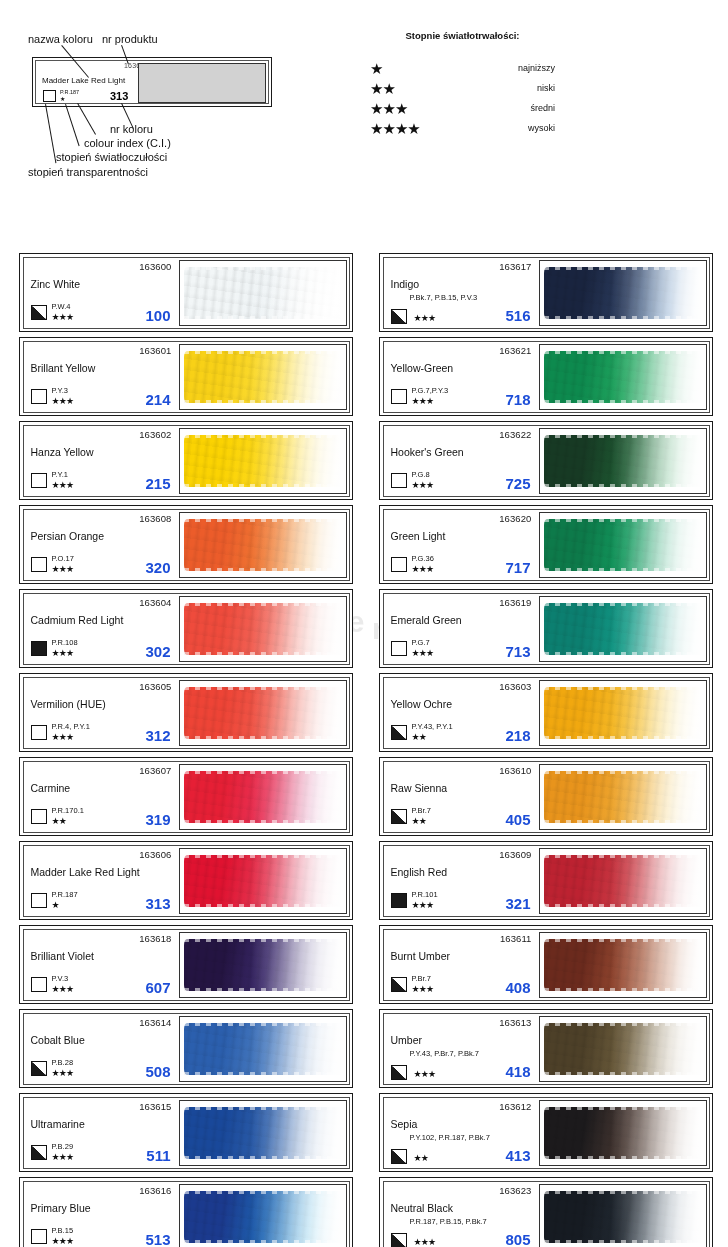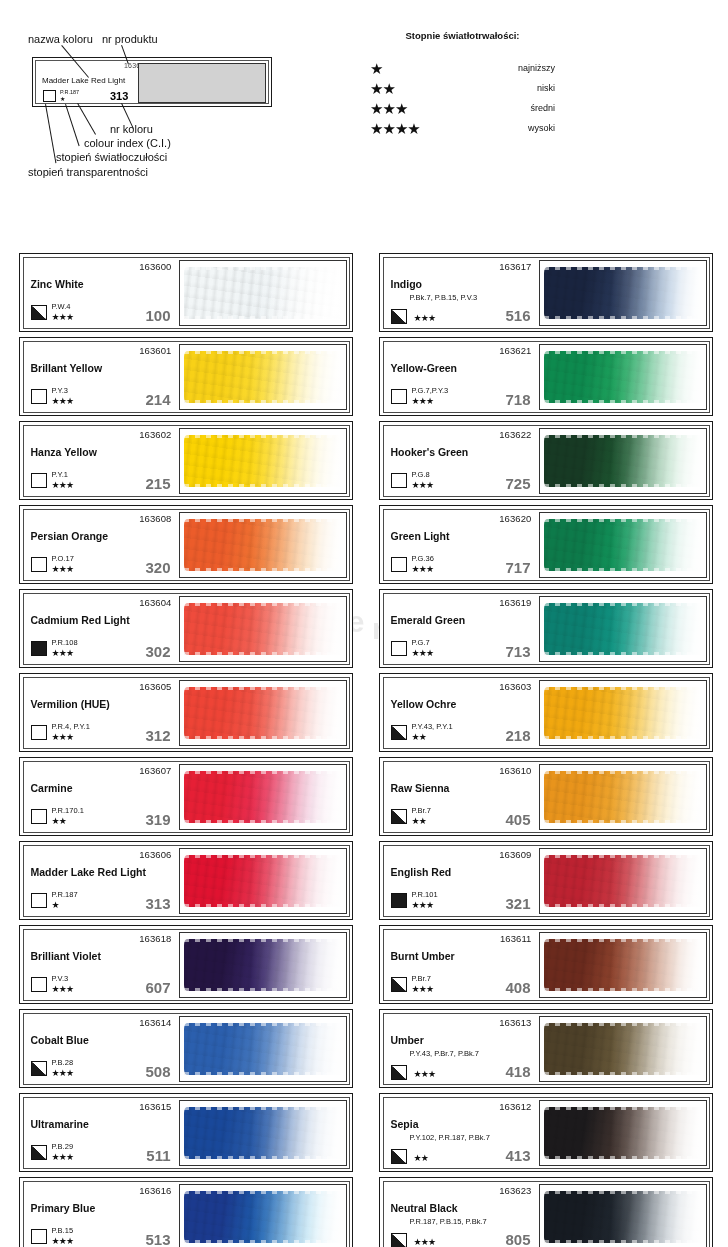--- a/index.html
+++ b/index.html
@@ -115,21 +115,21 @@
     background: #fff;
   }
   .info { position: absolute; left: 0; top: 0; width: 152px; height: 100%; }
 
   .prodnum {
     position: absolute; right: 4px; top: 3px;
     font-size: 9.5px; color: #1a1a1a; letter-spacing: .1px;
   }
   .cname {
     position: absolute; left: 7px; top: 20px;
-    font-size: 10.5px; color: #111; white-space: nowrap; font-weight: bold;
+    font-size: 10.5px; color: #111; white-space: nowrap;
   }
   .transbox {
     position: absolute; left: 7px; bottom: 8px;
     width: 16px; height: 15px;
     border: 1.3px solid #111;
   }
   .transbox.transparent { background: #fff; }
   .transbox.semi {
     background: linear-gradient(to top right, #1a1a1a 0%, #1a1a1a 49.5%, #fff 50.5%, #fff 100%);
   }
@@ -143,21 +143,21 @@
     position: absolute; left: 28px; bottom: 6px;
     font-size: 9px; line-height: 1; letter-spacing: -0.8px; color: #111;
   }
   
   .card.ci-wide .ci { left: 26px; bottom: 26px; }
   .card.ci-wide .stars { left: 30px; bottom: 5px; }
   .card.ci-wide .transbox { bottom: 4px; }
 
   .colornum {
     position: absolute; right: 5px; bottom: 4px;
-    font-size: 15px; font-weight: bold; color: #737373;
+    font-size: 15px; font-weight: bold; color: #1d4ed8;
   }
 
   .swatch-frame {
     position: absolute; right: 2px; top: 2px; bottom: 2px;
     width: 168px;
     border: 1.2px solid #333;
     background: #fff;
     overflow: hidden;
   }
   .swatch { position: absolute; left: 4px; right: 3px; top: 6px; bottom: 6px; }

